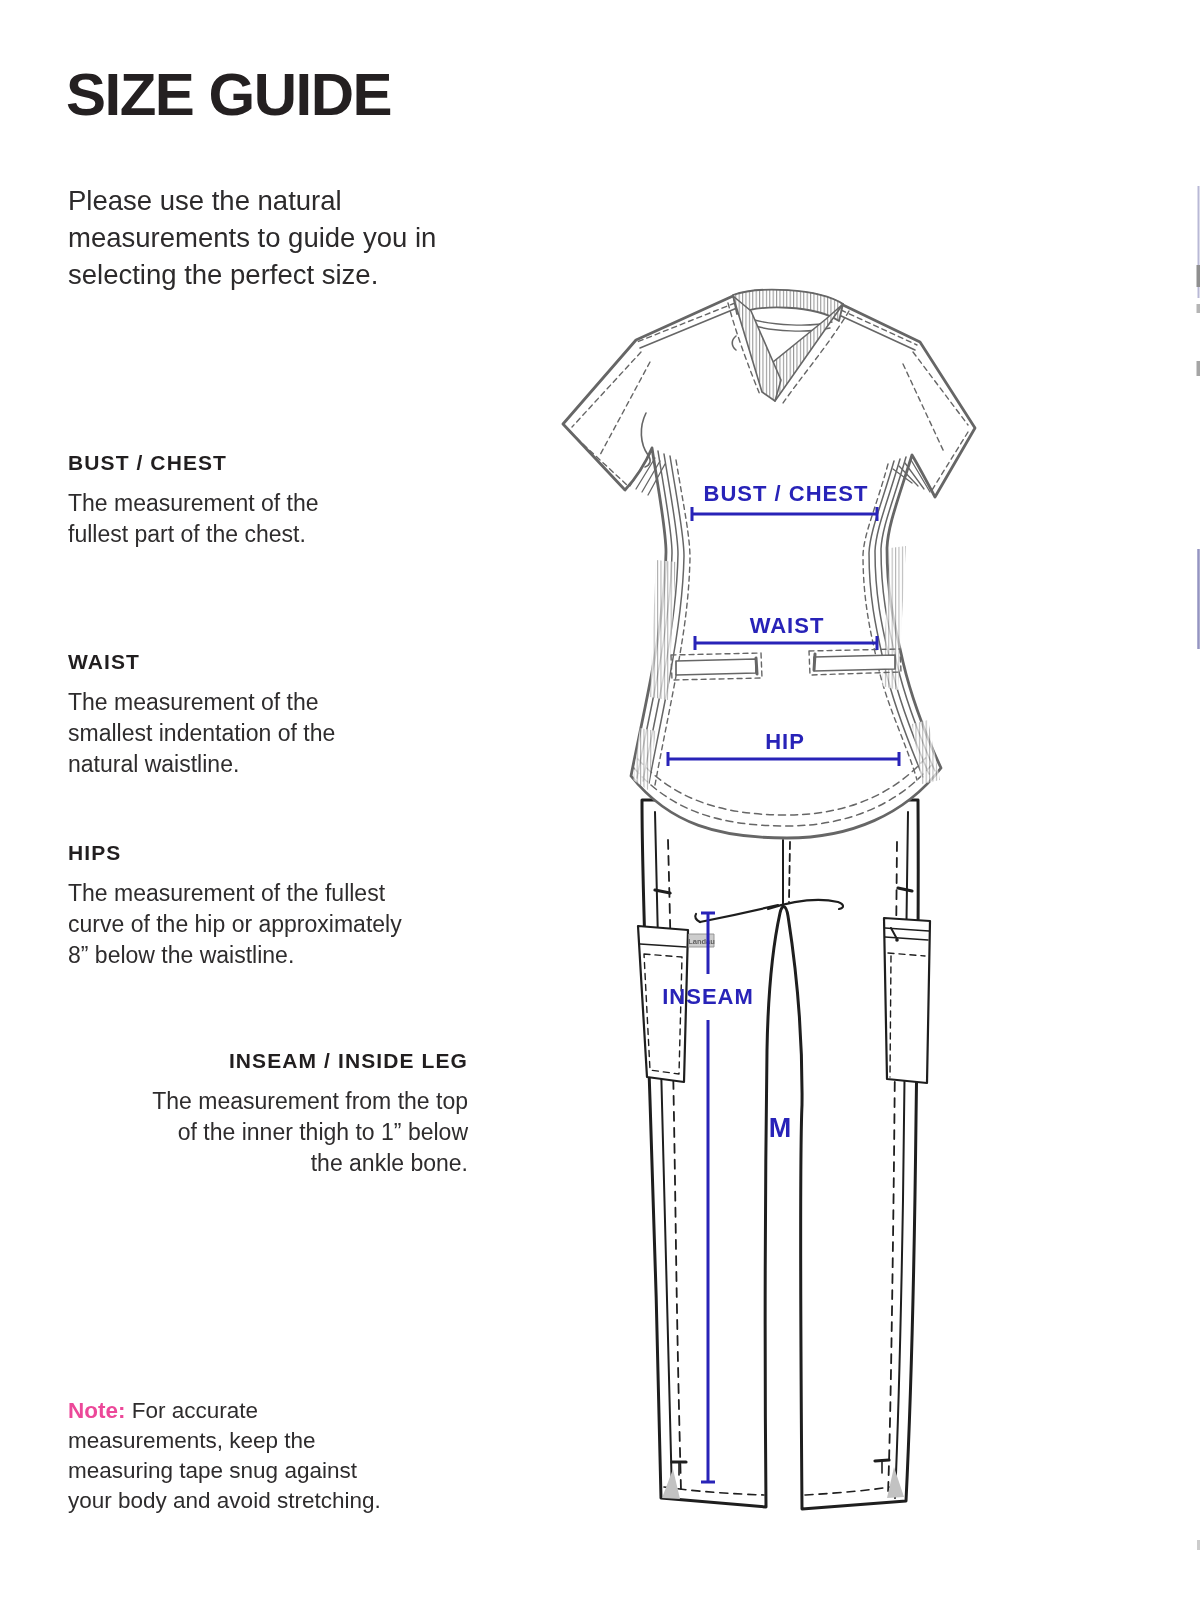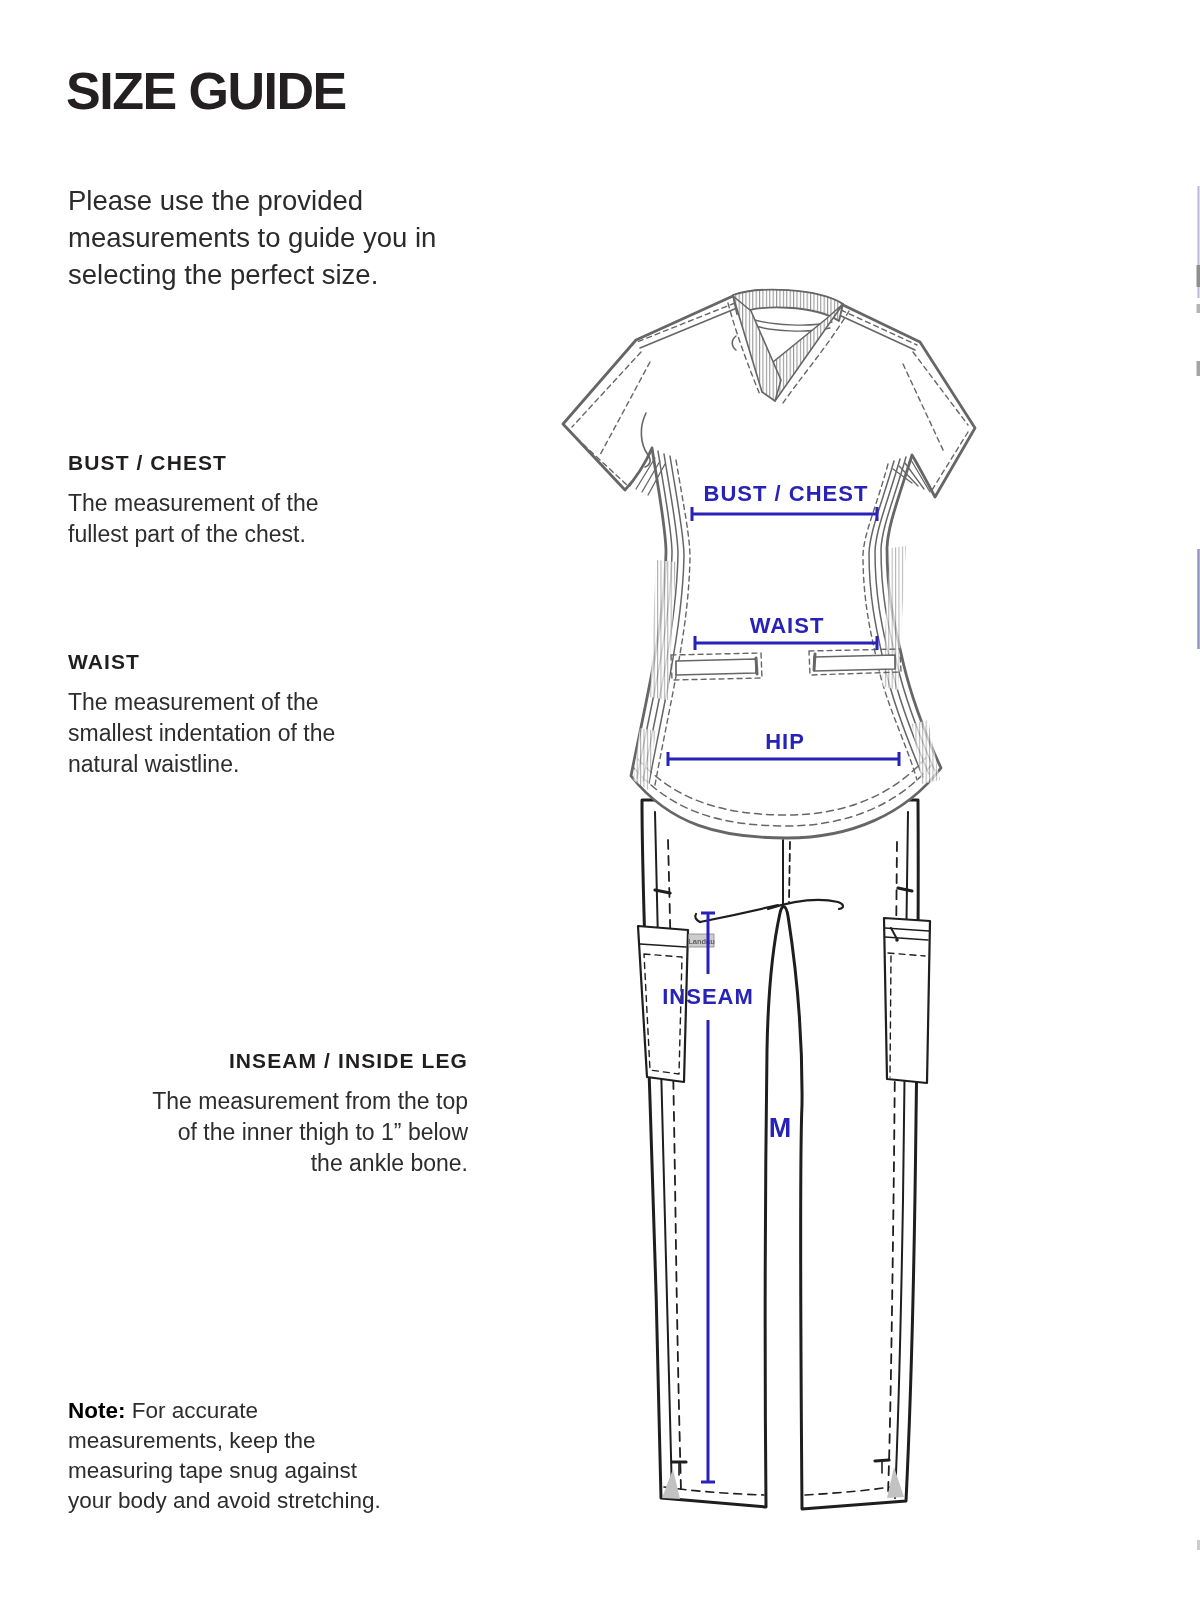--- a/index.html
+++ b/index.html
@@ -3,33 +3,33 @@
 <meta charset="utf-8">
 <style>
   html,body{margin:0;padding:0;background:#ffffff;}
   body{width:1200px;height:1600px;position:relative;overflow:hidden;
        font-family:"Liberation Sans","DejaVu Sans",sans-serif;}
   .stage{position:absolute;inset:0;width:1200px;height:1600px;}
   svg.illus{position:absolute;left:0;top:0;width:1200px;height:1600px;}
   .copy{position:absolute;inset:0;}
   .pre{white-space:pre-line;}
   h1.title{position:absolute;left:66px;top:64px;margin:0;
-    font-size:52px;line-height:1.04;font-weight:bold;letter-spacing:-1.5px;color:#242021;}
+    font-size:60px;line-height:1.04;font-weight:bold;letter-spacing:-1.5px;color:#242021;}
   p.intro{position:absolute;left:68px;top:182px;margin:0;width:460px;
     font-size:27.5px;line-height:37px;color:#2c2a2b;}
   .sec{position:absolute;left:68px;width:400px;}
   .sec h2{margin:0;font-size:21px;font-weight:bold;letter-spacing:1.1px;color:#211e1f;}
   .sec p{margin:13px 0 0 0;font-size:23px;line-height:31px;color:#2e2c2d;}
   .sec.pos-bust{top:451px;}
   .sec.pos-waist{top:650px;}
   .sec.pos-hips{top:841px;}
   .sec.pos-inseam{top:1049px;text-align:right;}
   p.note{position:absolute;left:68px;top:1396px;margin:0;width:370px;
     font-size:22.5px;line-height:30px;color:#2e2c2d;}
-  p.note b{color:#000000;text-align:center;}
+  p.note b{color:#ec4899;text-align:center;}
   text.blab{font-family:"Liberation Sans","DejaVu Sans",sans-serif;font-weight:bold;}
 </style>
 </head>
 <body>
 
 <div class="stage">
 
   <svg class="illus" viewBox="0 0 1200 1600" aria-hidden="true">
     <defs>
       <pattern id="rib" width="3.4" height="8" patternUnits="userSpaceOnUse">
@@ -185,37 +185,43 @@
       <rect x="1196.5" y="265" width="3.5" height="22" fill="#8f8f8f"></rect>
       <rect x="1196.5" y="304" width="3.5" height="9" fill="#b5b5b5"></rect>
       <rect x="1196.5" y="361" width="3.5" height="15" fill="#a5a5a5"></rect>
       <line x1="1198.5" y1="549" x2="1198.5" y2="649" stroke="#9595c2" stroke-width="2.5"></line>
       <rect x="1197" y="1540" width="3" height="10" fill="#cccccc"></rect>
     </g>
   </svg>
 
   <div class="copy">
     <h1 class="title">SIZE GUIDE</h1>
-    <p class="intro pre">Please use the provided
+    <p class="intro pre">Please use the natural
 measurements to guide you in
 selecting the perfect size.</p>
 
     <div class="sec pos-bust">
       <h2>BUST / CHEST</h2>
       <p class="pre">The measurement of the
 fullest part of the chest.</p>
     </div>
 
     <div class="sec pos-waist">
       <h2>WAIST</h2>
       <p class="pre">The measurement of the
 smallest indentation of the
 natural waistline.</p>
     </div>
 
+    <div class="sec pos-hips">
+      <h2>HIPS</h2>
+      <p class="pre">The measurement of the fullest
+curve of the hip or approximately
+8” below the waistline.</p>
+    </div>
 
     <div class="sec pos-inseam">
       <h2>INSEAM / INSIDE LEG</h2>
       <p class="pre">The measurement from the top
 of the inner thigh to 1” below
 the ankle bone.</p>
     </div>
 
     <p class="note"><b>Note:</b> <span class="pre">For accurate
 measurements, keep the

